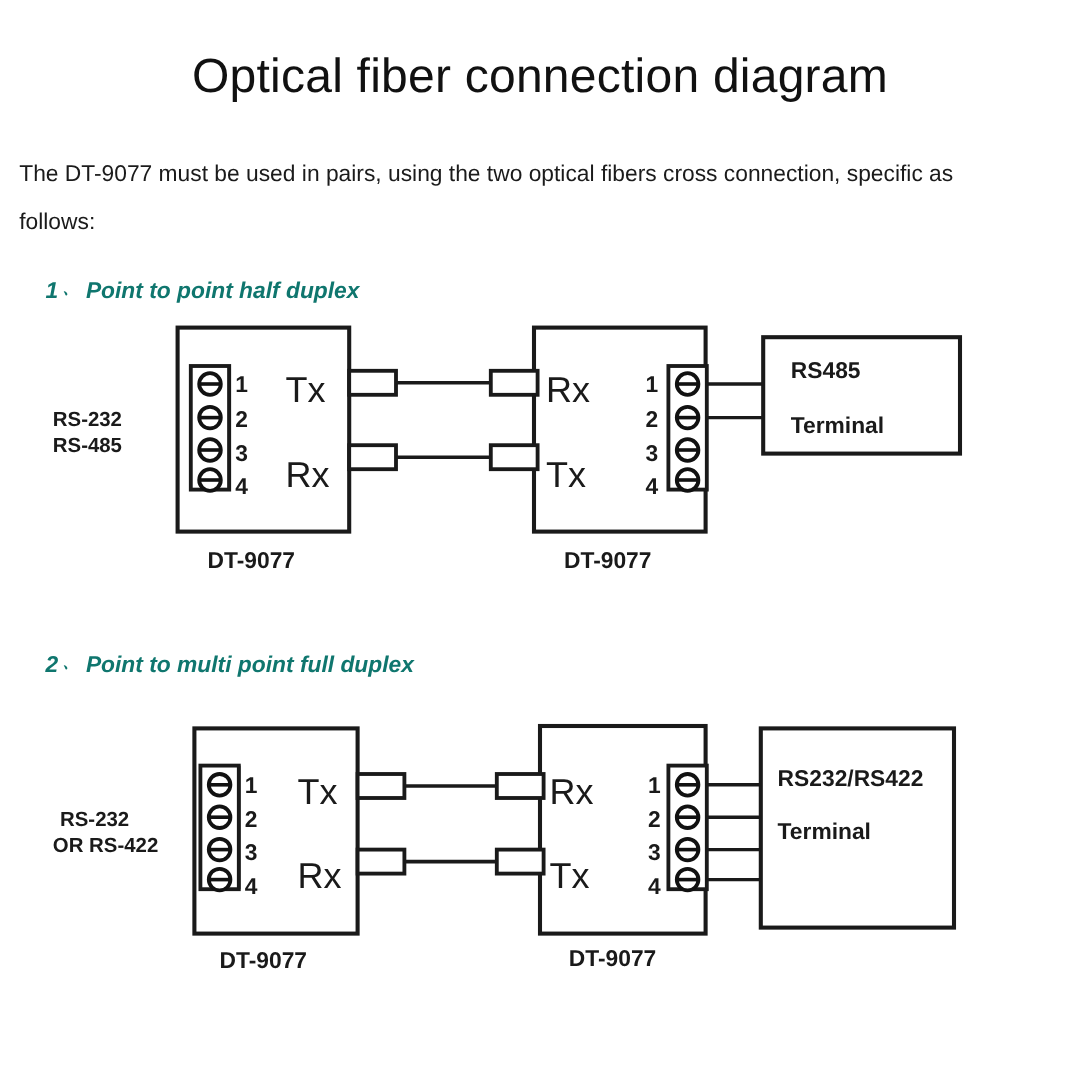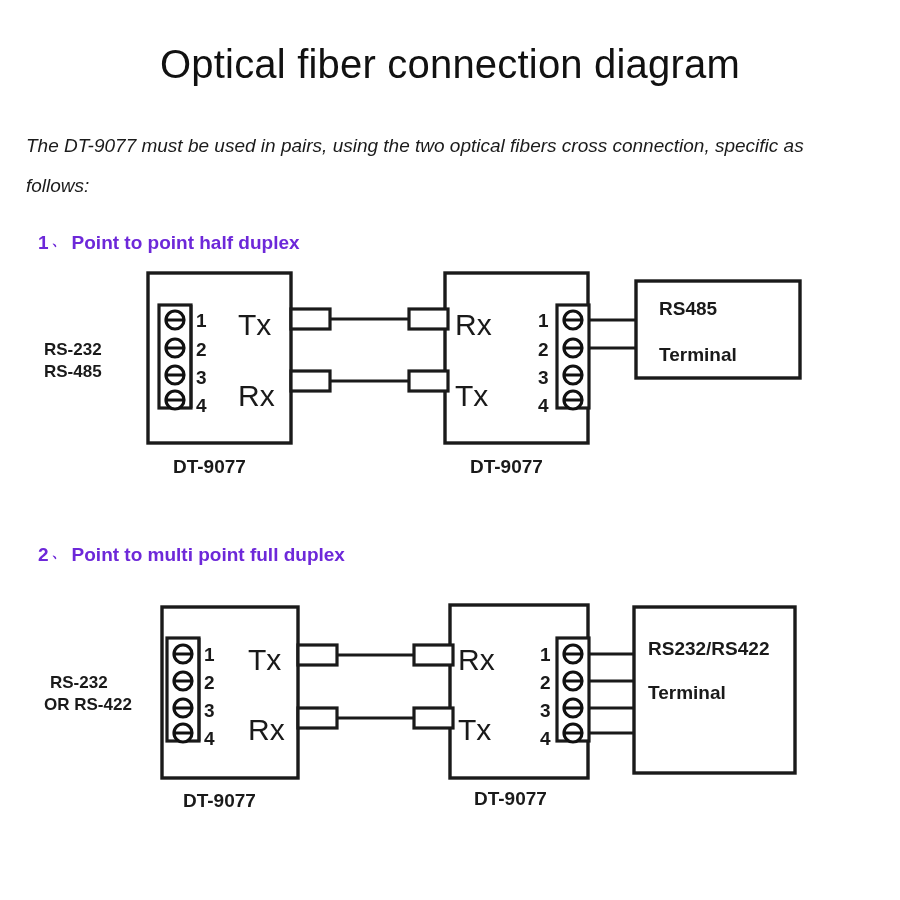--- a/index.html
+++ b/index.html
@@ -29,36 +29,36 @@
     width: 900px;
     text-align: center;
     font-size: 40px;
     font-weight: 400;
     letter-spacing: 0.2px;
     color: #111;
     white-space: nowrap;
   }
   .intro {
     position: absolute;
-    left: 26px;
+    left: 16px;
     top: 126px;
     width: 800px;
     font-size: 19px;
     line-height: 40px;
     color: #1b1b1b;
-    font-style: italic;
   }
 
   
   .section-heading {
     position: absolute;
     font-size: 19px;
     font-weight: bold;
-    color: #6d28d9;
+    color: #0f766e;
     white-space: nowrap;
+    font-style: italic;
   }
   .section-heading .num { margin-right: 2px; }
   .section-heading .sep {
     margin: 0 5px 0 1px;
     font-size: 15px;
     position: relative;
     top: -4px;
   }
 
   

